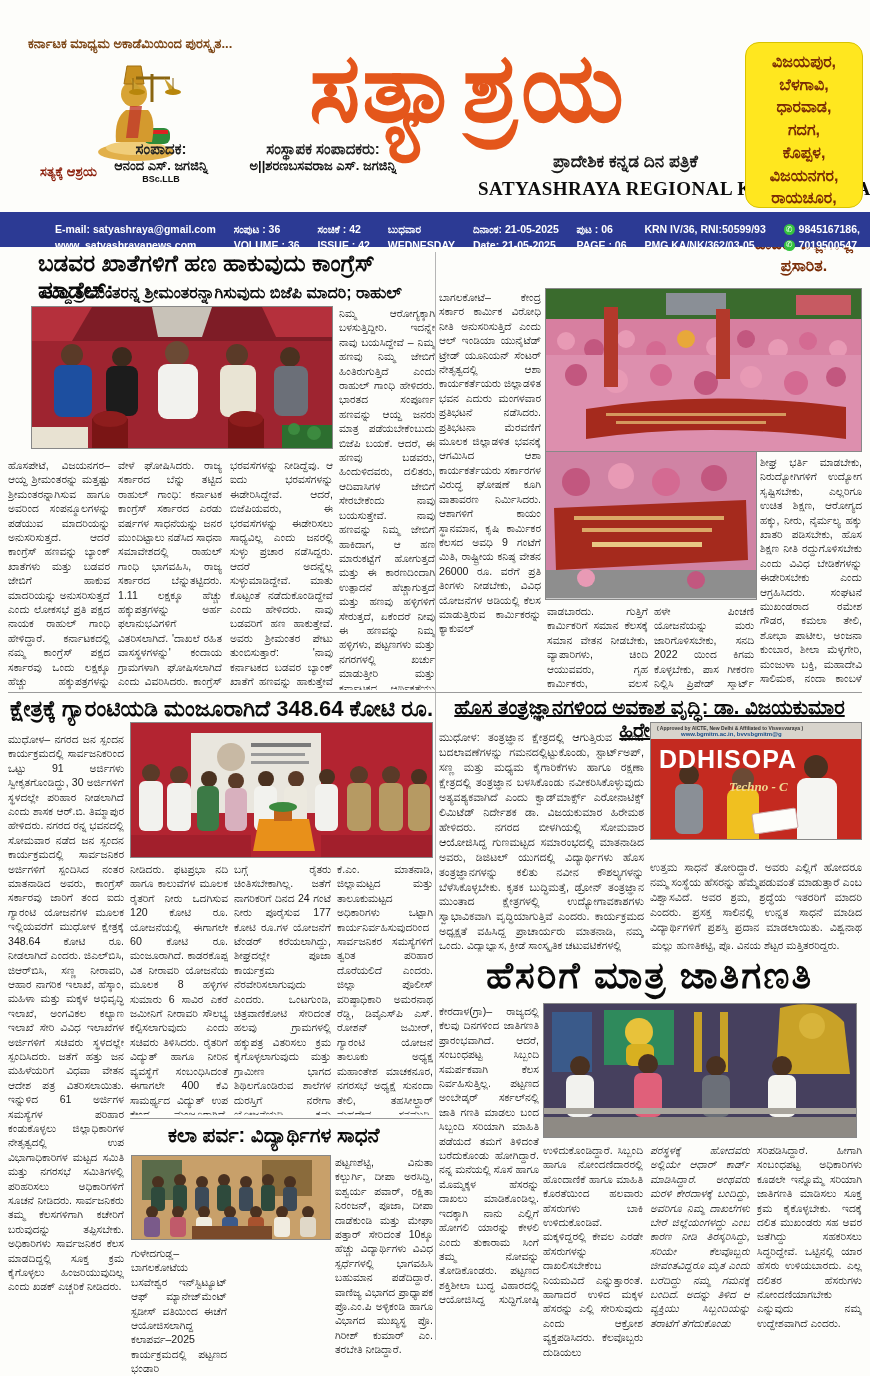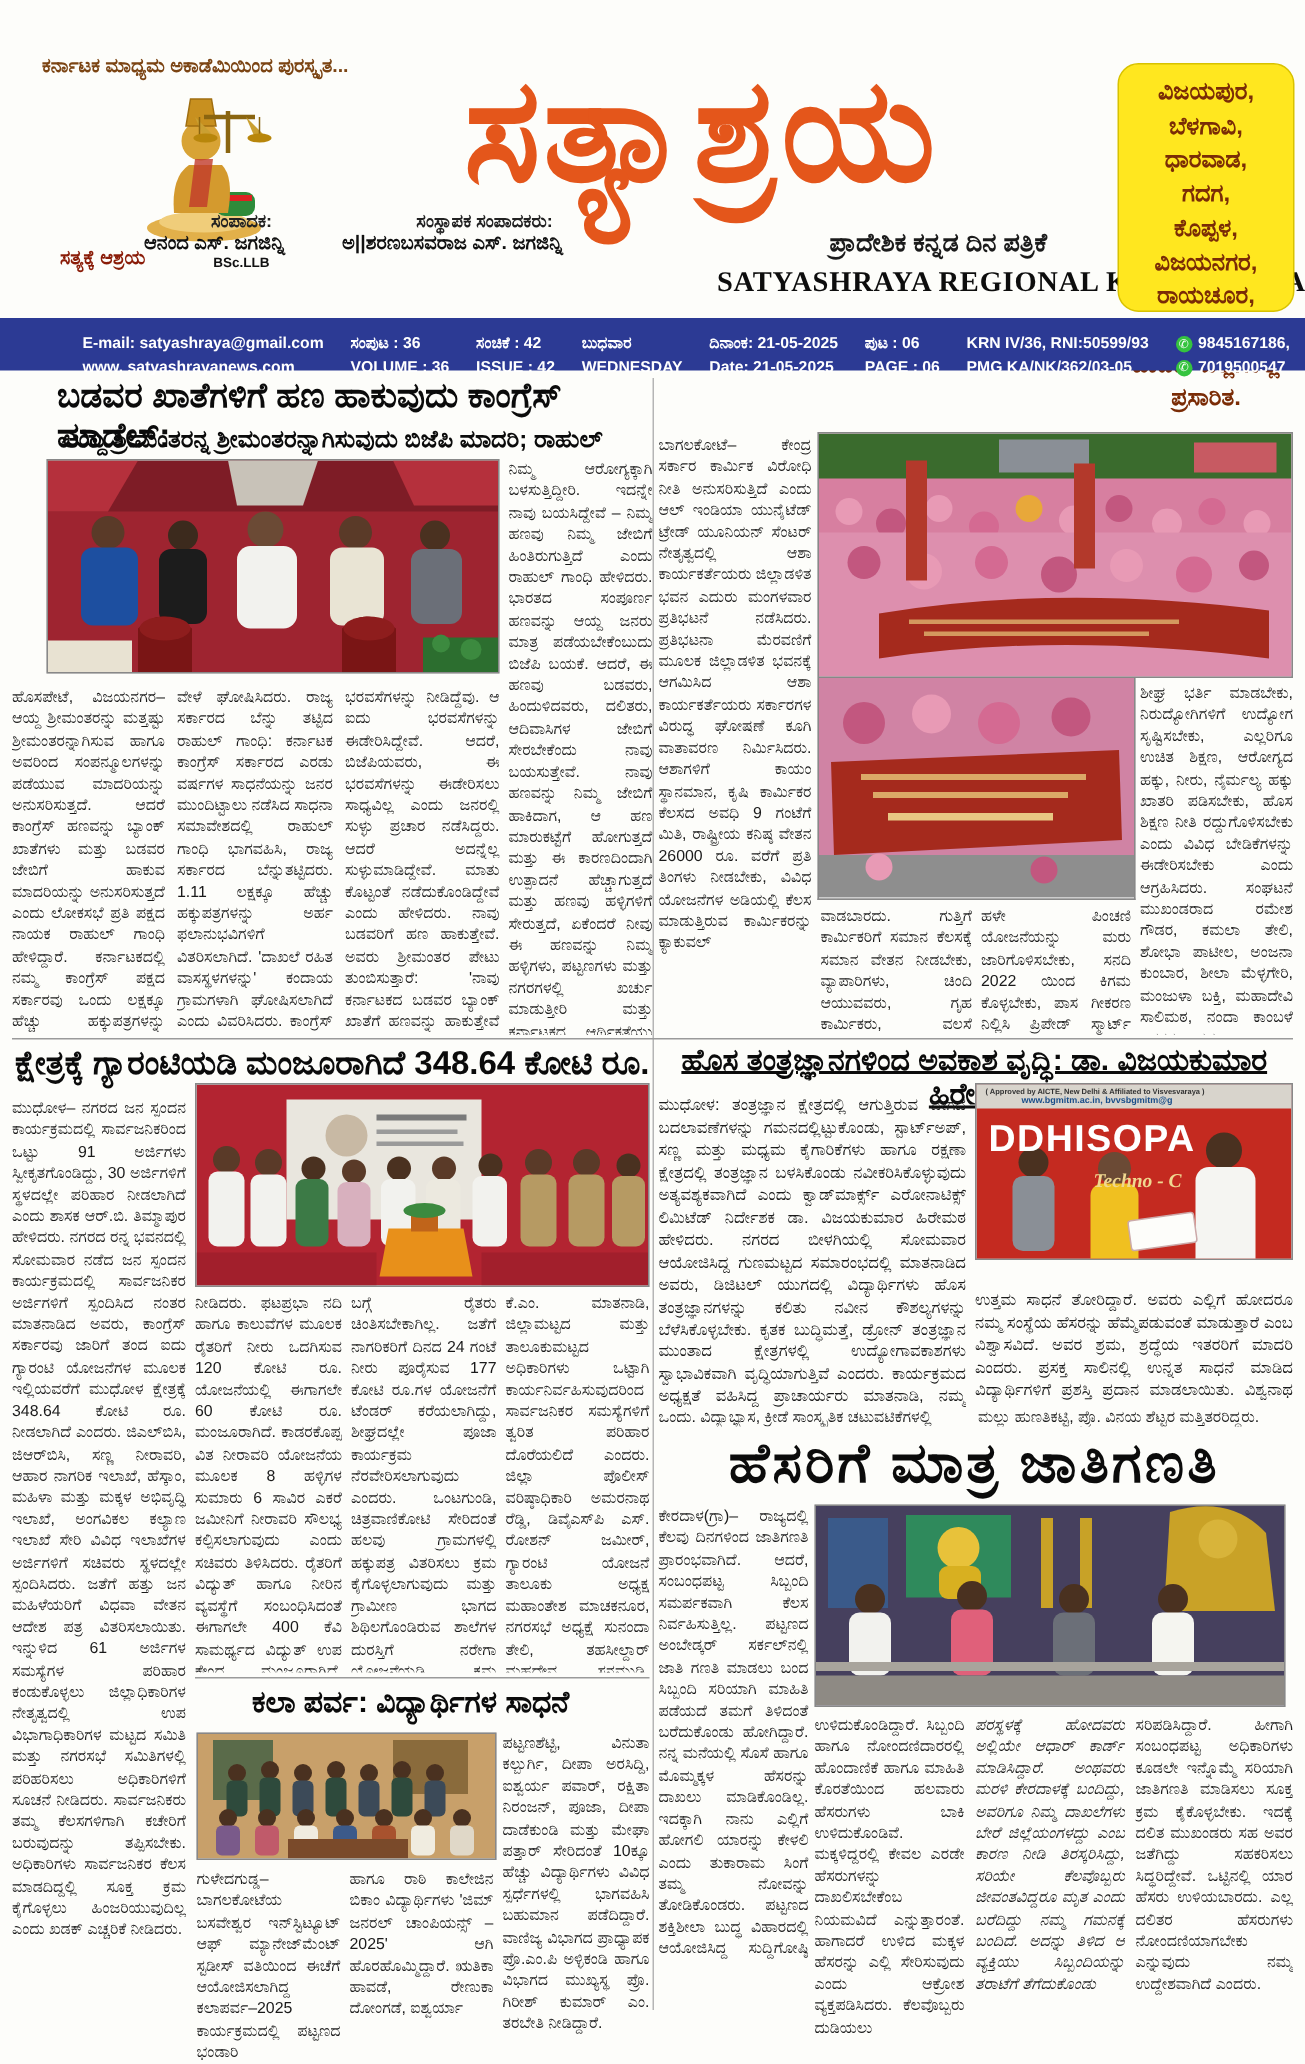--- a/index.html
+++ b/index.html
@@ -2,22 +2,22 @@
 <html><head>
 <meta charset="utf-8">
 <style>
   html,body{margin:0;padding:0;background:#ffffff;}
   .page{position:relative;width:870px;height:1376px;background:#fdfdfa;overflow:hidden;
         font-family:"Liberation Sans",sans-serif;color:#1a1a1a;}
   .abs{position:absolute;}
   
   .tagline{font-size:13px;font-weight:bold;color:#7b4413;}
   .motto{font-size:13px;font-weight:bold;color:#8a1c08;}
-  .ed-label{font-size:12px;font-weight:bold;color:#222;text-align:center;}
-  .ed-name{font-size:13px;font-weight:bold;color:#111;text-align:left;}
+  .ed-label{font-size:15px;font-weight:bold;color:#222;text-align:center;}
+  .ed-name{font-size:13px;font-weight:bold;color:#111;text-align:center;}
   .ed-qual{font-size:9px;font-weight:bold;color:#111;text-align:center;}
   .paper-title{font-weight:900;color:#e4561b;font-size:96px;line-height:1.0;text-align:center;
                letter-spacing:2px;white-space:nowrap;}
   .sub-kn{font-size:17px;font-weight:bold;color:#1b1b1b;}
   .sub-en{font-family:"Liberation Serif",serif;font-size:19px;font-weight:bold;color:#0d0d0d;letter-spacing:.5px;white-space:nowrap;}
   .districts{background:#ffe71f;border:1px solid #d8c200;border-radius:14px;
              text-align:center;padding:8px 4px;box-sizing:border-box;}
   .districts span{display:block;font-size:16px;font-weight:bold;color:#7a2c06;line-height:1.42;}
   
   .infobar{background:#2c3a94;color:#fff;display:flex;align-items:center;justify-content:space-between;
@@ -365,16 +365,15 @@
         <rect x="116" y="61" width="16" height="20" rx="4" fill="#a8522e"></rect>
       <circle cx="150" cy="56" r="6" fill="#4a3120"></circle>
         <rect x="142" y="61" width="16" height="20" rx="4" fill="#f0ece0"></rect>
       <circle cx="176" cy="56" r="6" fill="#4a3120"></circle>
         <rect x="168" y="61" width="16" height="20" rx="4" fill="#e0d8c8"></rect>
       <rect x="60" y="70" width="80" height="13" fill="#7a4a2a"></rect>
     </svg>
   </div>
 
   <div class="col abs" style="left:131px;top:1246px;width:96px;height:128px;">ಗುಳೇದಗುಡ್ಡ– ಬಾಗಲಕೋಟೆಯ ಬಸವೇಶ್ವರ ಇನ್‌ಸ್ಟಿಟ್ಯೂಟ್ ಆಫ್ ಮ್ಯಾನೇಜ್‌ಮೆಂಟ್ ಸ್ಟಡೀಸ್ ವತಿಯಿಂದ ಈಚೆಗೆ ಆಯೋಜಿಸಲಾಗಿದ್ದ ಕಲಾಪರ್ವ–2025 ಕಾರ್ಯಕ್ರಮದಲ್ಲಿ ಪಟ್ಟಣದ ಭಂಡಾರಿ</div>
-  <div class="col abs" style="left:233px;top:1246px;width:96px;height:128px;">ಹಾಗೂ ರಾಠಿ ಕಾಲೇಜಿನ ಬಿಕಾಂ ವಿದ್ಯಾರ್ಥಿಗಳು 'ಜಿಮ್ ಜನರಲ್ ಚಾಂಪಿಯನ್ಸ್ – 2025' ಆಗಿ ಹೊರಹೊಮ್ಮಿದ್ದಾರೆ. ಋತಿಕಾ ಹಾವಡೆ, ರೇಣುಕಾ ದೋಂಗಡೆ, ಐಶ್ವರ್ಯಾ</div>
   <div class="col abs" style="left:335px;top:1155px;width:98px;height:219px;">ಪಟ್ಟಣಶೆಟ್ಟಿ, ವಿನುತಾ ಕಲ್ಬುರ್ಗಿ, ದೀಪಾ ಅರಸಿದ್ದಿ, ಐಶ್ವರ್ಯ ಪವಾರ್, ರಕ್ಷಿತಾ ನಿರಂಜನ್, ಪೂಜಾ, ದೀಪಾ ದಾಡೆಕುಂಡಿ ಮತ್ತು ಮೇಘಾ ಪತ್ತಾರ್ ಸೇರಿದಂತೆ 10ಕ್ಕೂ ಹೆಚ್ಚು ವಿದ್ಯಾರ್ಥಿಗಳು ವಿವಿಧ ಸ್ಪರ್ಧೆಗಳಲ್ಲಿ ಭಾಗವಹಿಸಿ ಬಹುಮಾನ ಪಡೆದಿದ್ದಾರೆ. ವಾಣಿಜ್ಯ ವಿಭಾಗದ ಪ್ರಾಧ್ಯಾಪಕ ಪ್ರೊ.ಎಂ.ಪಿ ಅಳ್ಳಿಕಂಡಿ ಹಾಗೂ ವಿಭಾಗದ ಮುಖ್ಯಸ್ಥ ಪ್ರೊ. ಗಿರೀಶ್ ಕುಮಾರ್ ಎಂ. ತರಬೇತಿ ನೀಡಿದ್ದಾರೆ.</div>
 
 </div>
 
 </body></html>

